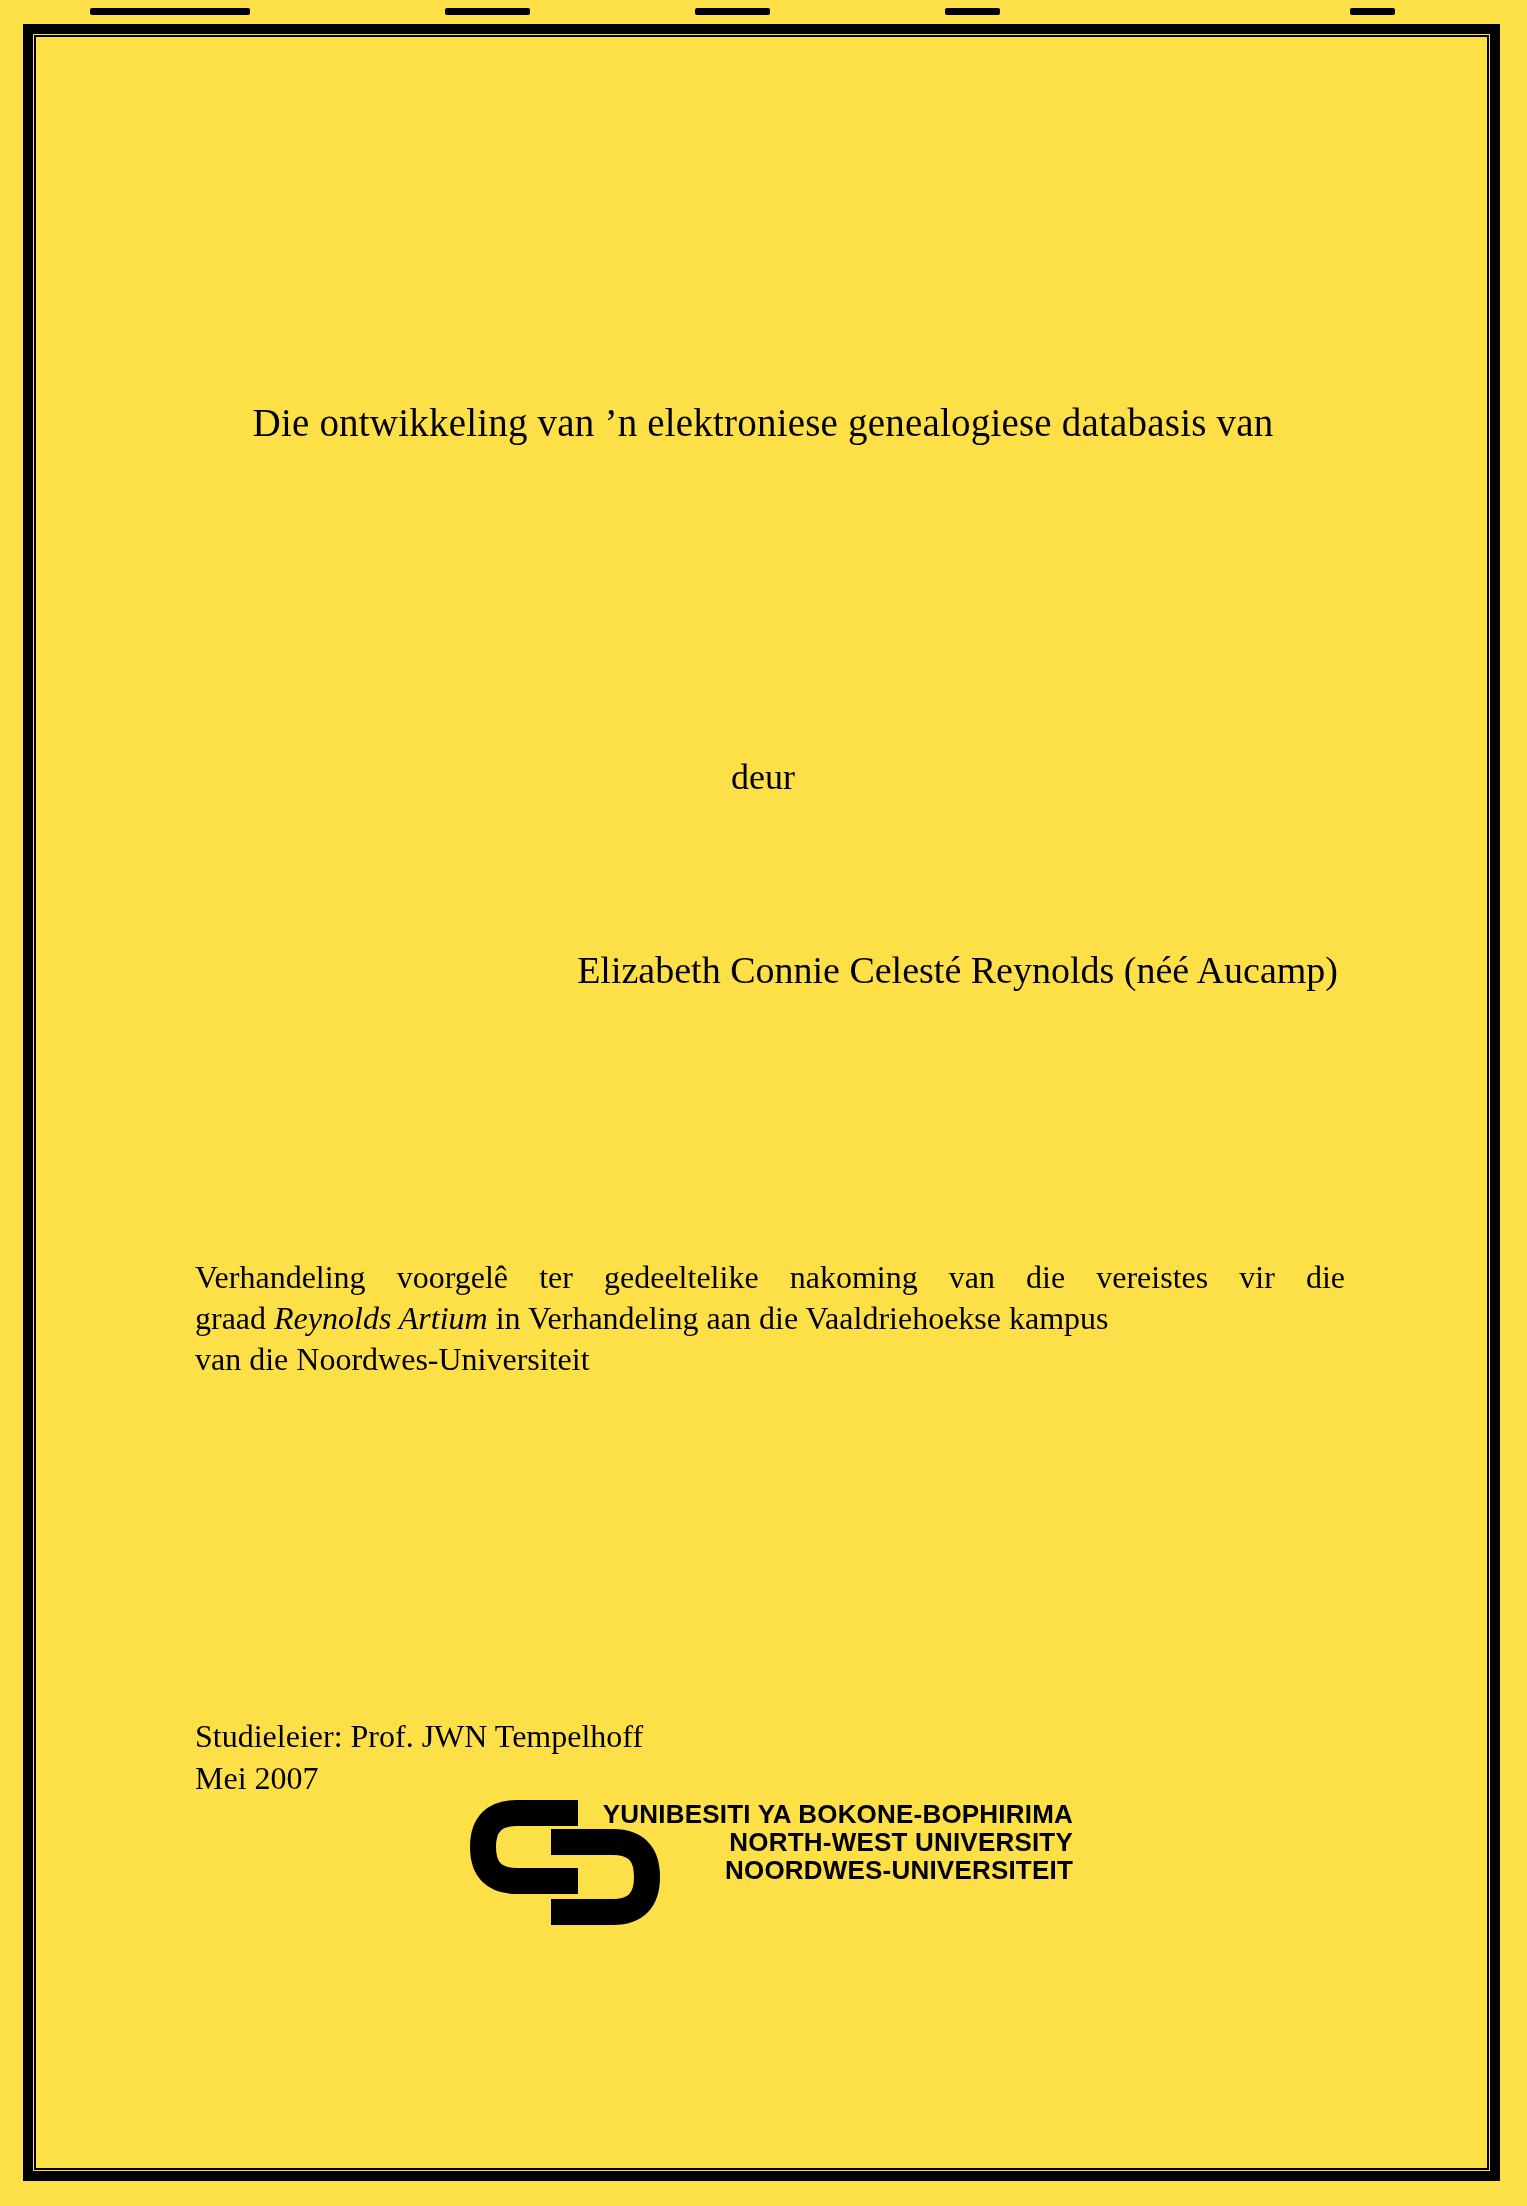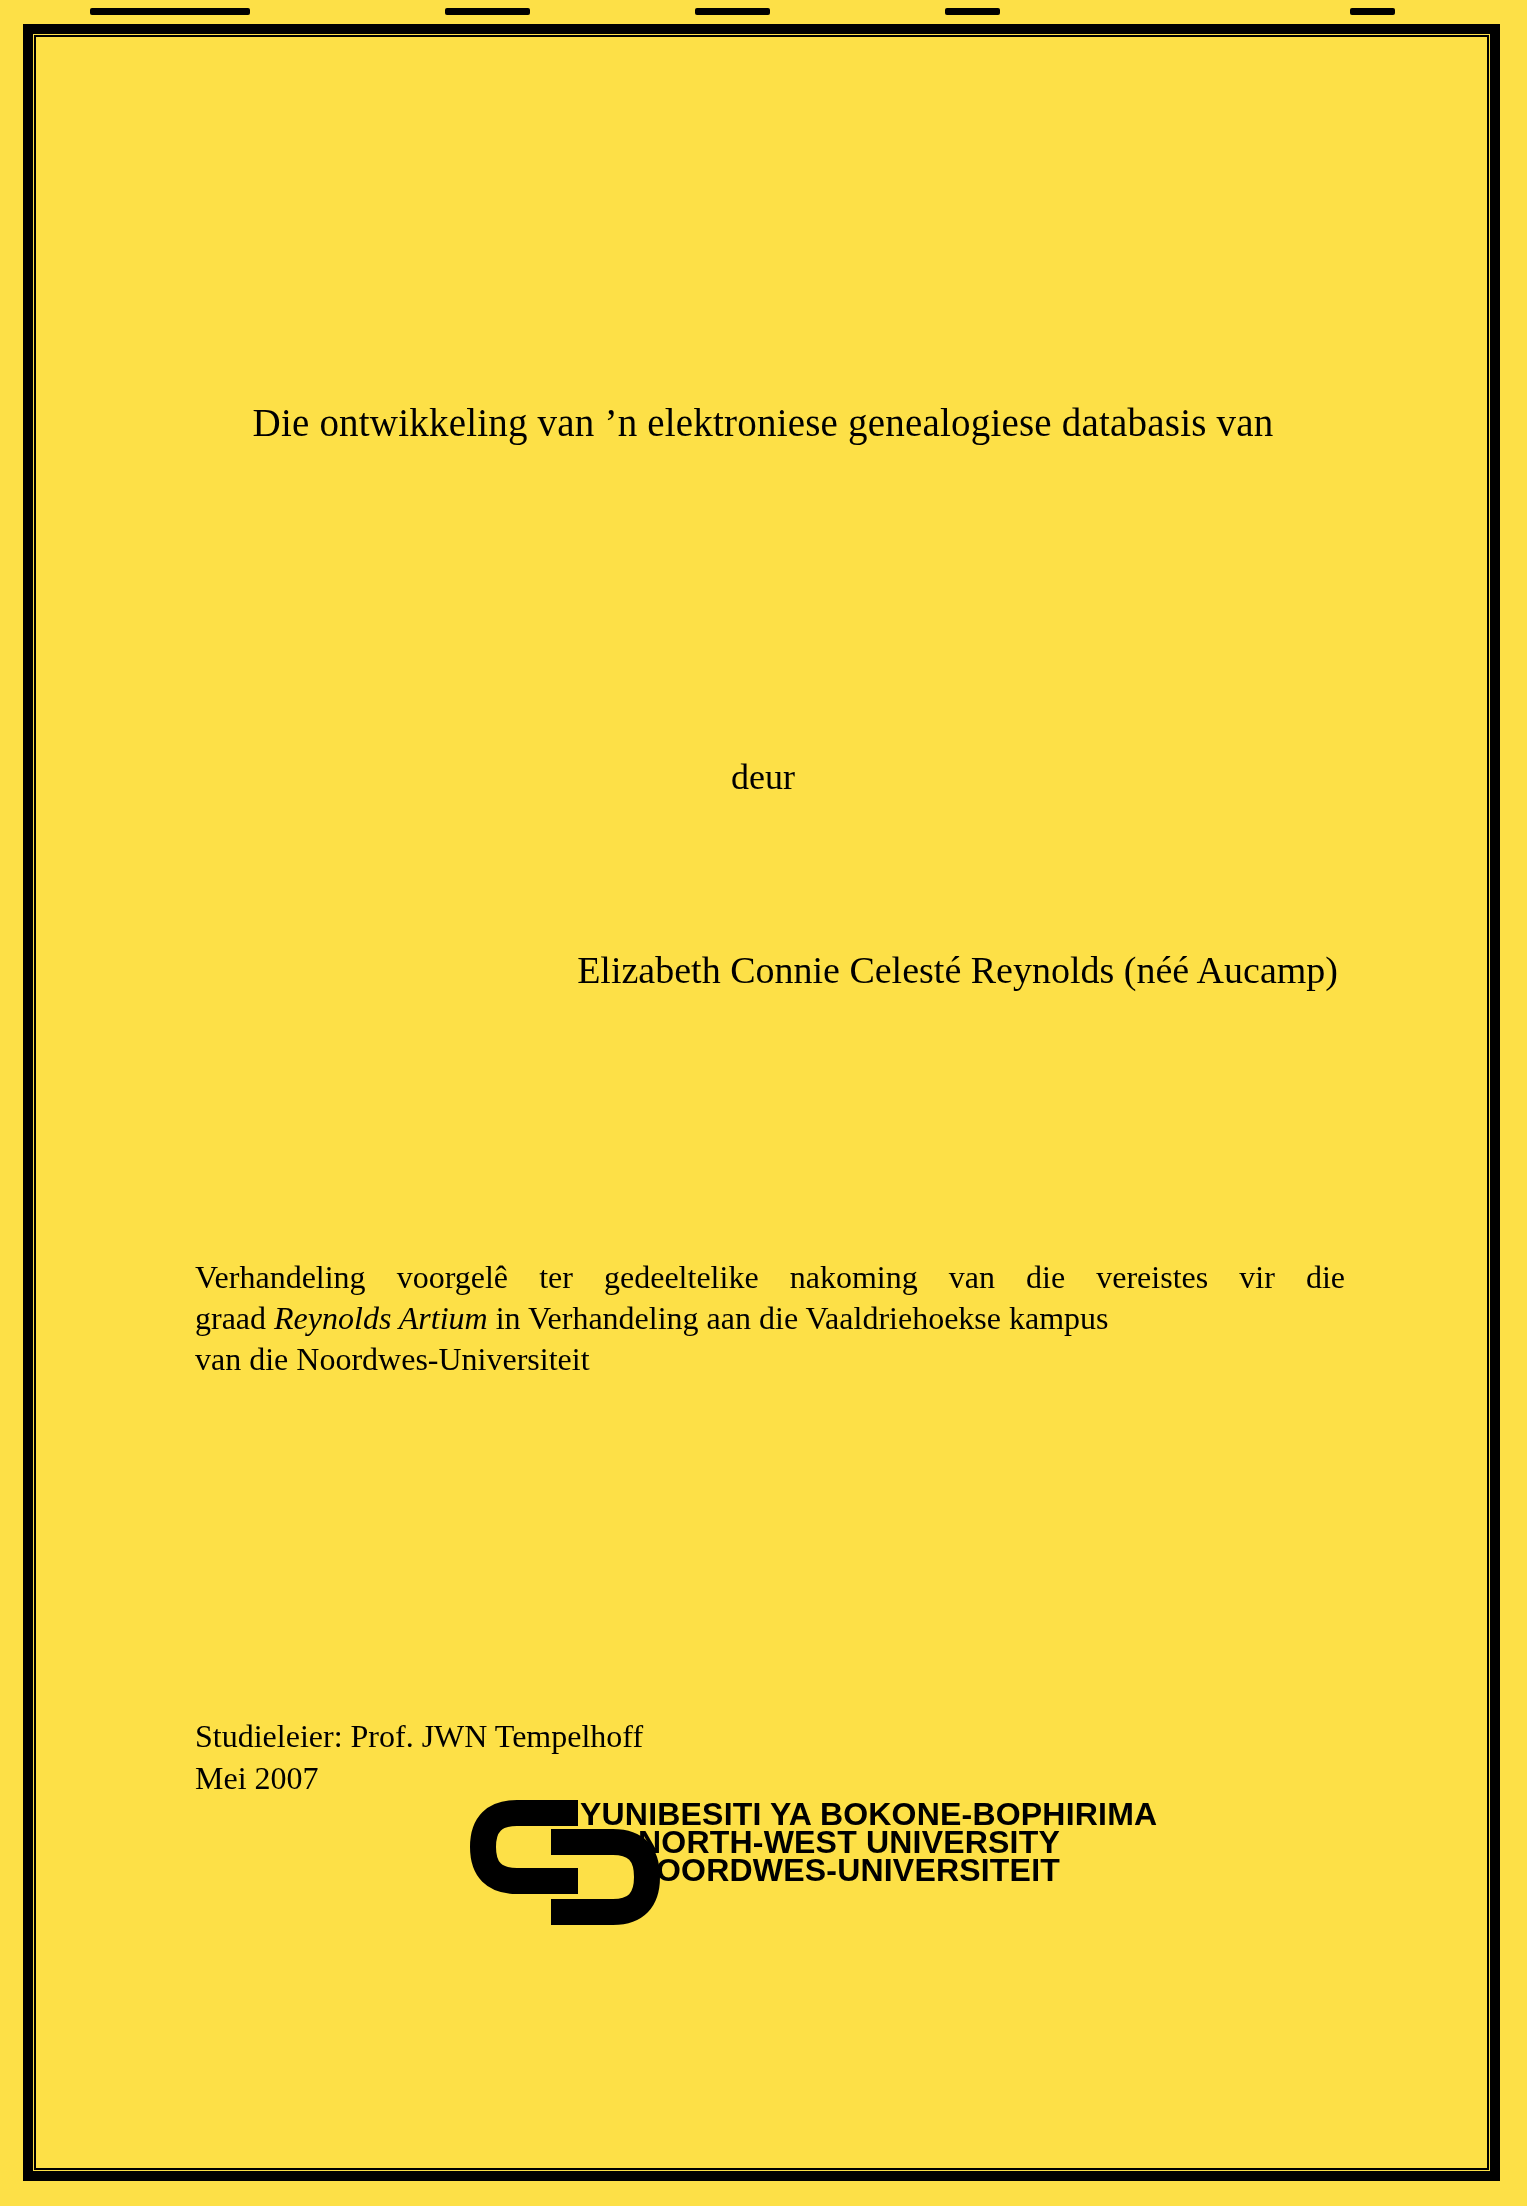--- a/index.html
+++ b/index.html
@@ -52,25 +52,25 @@
   .statement .ital{font-style:italic;}
   .credits{
     position:absolute;left:195px;top:1715px;
     font-size:32px;line-height:42px;
   }
   .logo{
     position:absolute;left:455px;top:1788px;width:660px;height:150px;
   }
   .logo-mark{position:absolute;left:0;top:2px;}
   .logo-text{
-    position:absolute;left:125px;top:12px;width:480px;
+    position:absolute;left:138px;top:12px;width:480px;
     text-align:right;
     font-family:"Liberation Sans", sans-serif;
     font-weight:bold;
-    font-size:32px;line-height:28px;
+    font-size:26px;line-height:28px;
     letter-spacing:0.2px;
     white-space:nowrap;
   }
 </style>
 </head>
 <body>
 
 <div class="page">
 
   <div class="artifact a1"></div>

